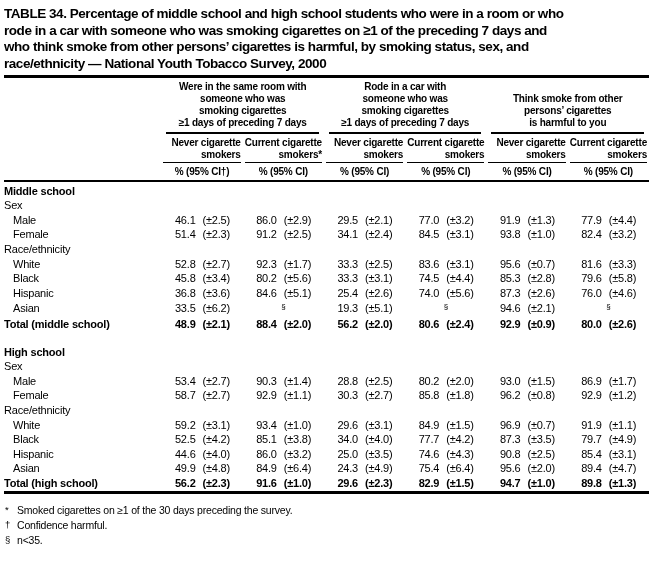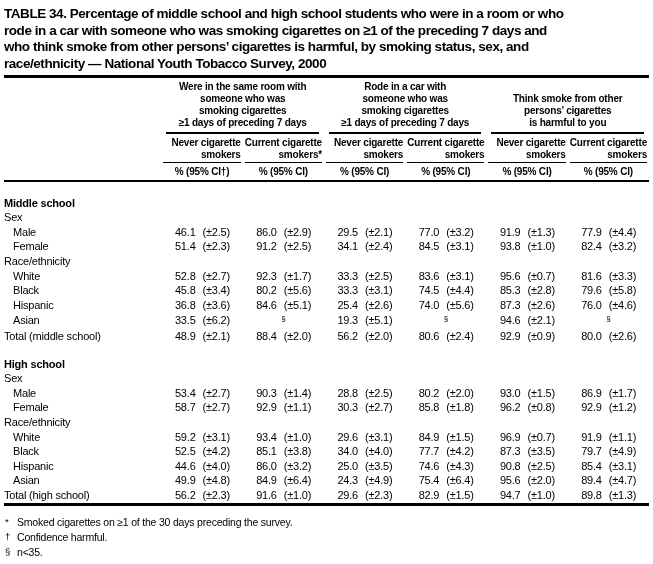--- a/index.html
+++ b/index.html
@@ -34,28 +34,28 @@
   th.grp .gl { display: block; line-height: 12.3px; white-space: nowrap; text-align: center; }
   th.sub { vertical-align: bottom; padding: 3px 2px 0 2px; }
   th.sub .sub-in { border-bottom: 1.5px solid #000; padding-bottom: 1px; line-height: 12px; text-align: right; }
   tr.measure th.msr { text-align: center; padding: 2px 0 2px 0; line-height: 13px; white-space: nowrap; }
   tr.measure th { border-bottom: 2.5px solid #000; }
 
   tbody td { font-size: 11px; line-height: 14.6px; letter-spacing: -0.2px; }
   td.lbl { white-space: nowrap; text-align: left; }
   tr.r-data td.lbl { padding-left: 9px; }
   tr.r-section td { font-weight: bold; }
-  tr.r-total td { font-weight: normal; }
+  tr.r-total td { font-weight: bold; }
   td.pct { text-align: right; }
   td.ci  { text-align: left; padding-left: 7px; white-space: nowrap; }
   td.note { text-align: center; }
   td.note .sup { font-size: 8px; vertical-align: 4px; }
   tr.spacer td { padding-top: 13px; }
   table { border-bottom: 3px solid #000; }
-  tbody tr:first-child td { padding-top: 14px; margin-top: 16px; }
+  tbody tr:first-child td { padding-top: 2px; margin-top: 16px; }
 
   
   .footnotes { margin-top: 9px; }
   .fn { position: relative; padding-left: 13px; font-size: 10.5px; line-height: 15px; letter-spacing: -0.2px; }
   .fn .fn-marker { position: absolute; left: 1px; top: -1px; font-size: 9.5px; }
 </style>
 </head>
 <body>
 
 <div class="page">

